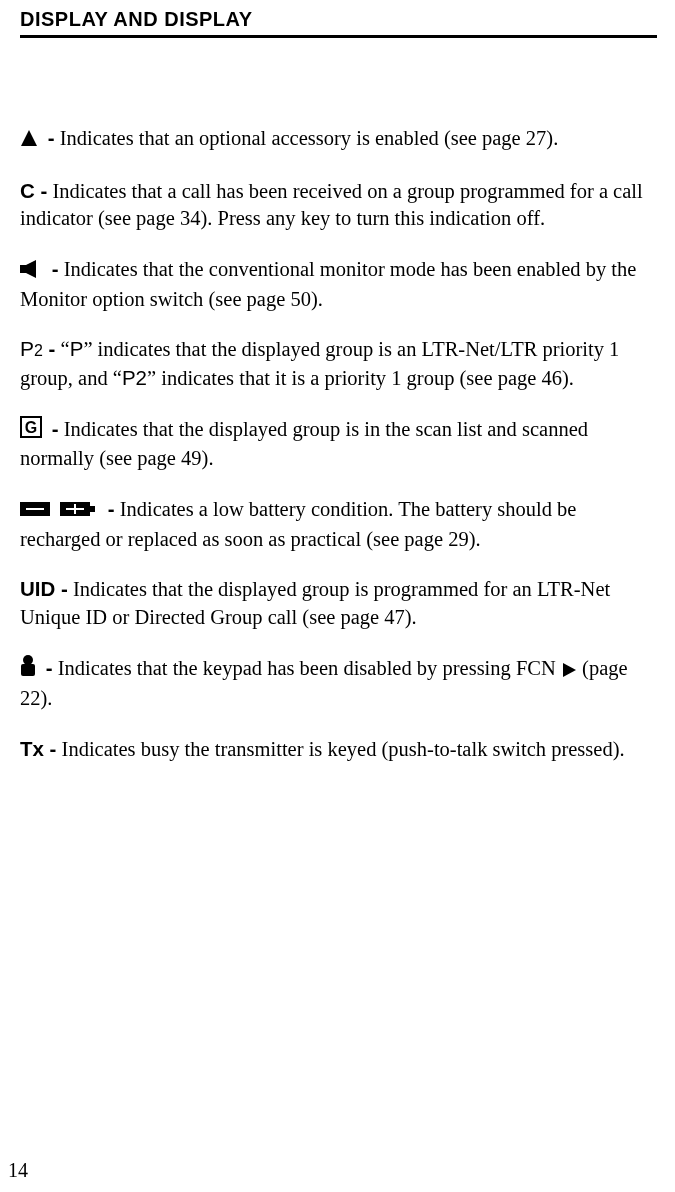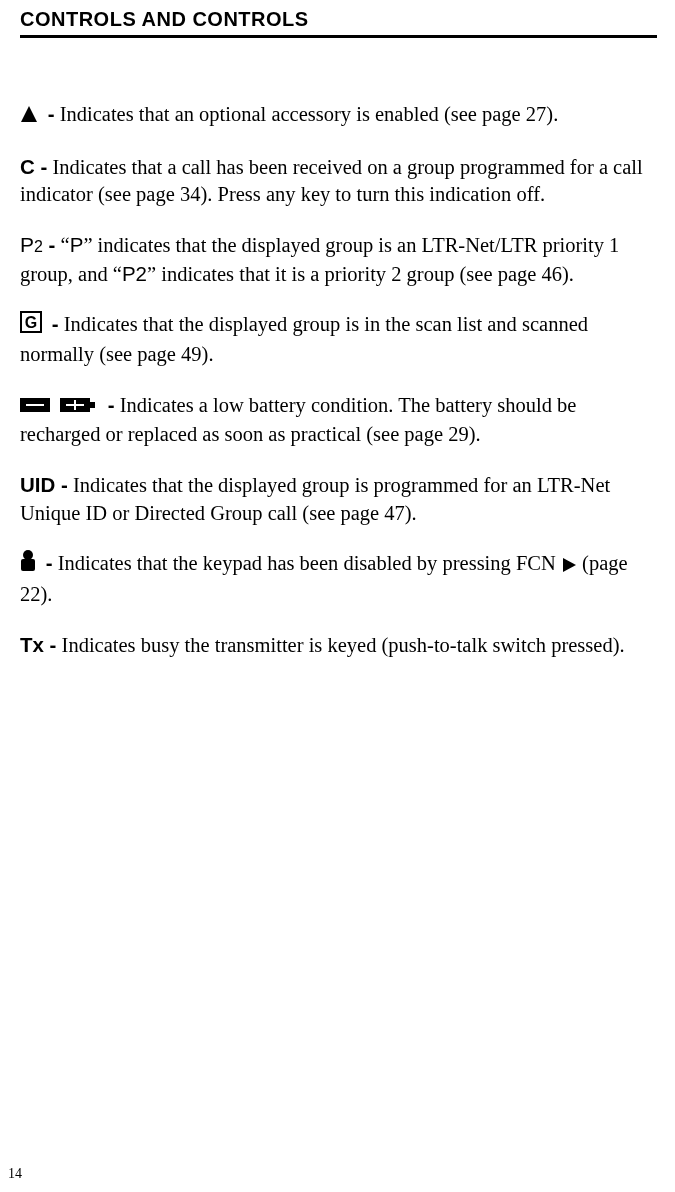--- a/index.html
+++ b/index.html
@@ -1,53 +1,61 @@
 <!DOCTYPE html>
 <html><head>
   <meta charset="utf-8">
   <style>
     * { margin: 0; padding: 0; box-sizing: border-box; }
     html, body { width: 675px; height: 1192px; font-family: "Times New Roman", Times, serif; background: #fff; color: #000; }
     .page { padding: 8px 18px 12px 20px; position: relative; height: 100%; }
     .section-title { font-family: Arial, Helvetica, sans-serif; font-weight: bold; font-size: 20px; letter-spacing: 0.5px; }
     .rule { border: none; border-top: 3px solid #000; margin-top: 4px; }
-    .content { margin-top: 62px; font-size: 20.5px; line-height: 1.35; }
+    .content { margin-top: 86px; font-size: 20.5px; line-height: 1.35; }
     .content p { margin-bottom: 22px; }
     .lead { font-family: Arial, Helvetica, sans-serif; font-weight: bold; }
     .plead { font-family: Arial, Helvetica, sans-serif; font-weight: normal; letter-spacing: 0; }
     .mono-p { font-family: Arial, Helvetica, sans-serif; font-weight: normal; }
-    .pagenum { position: absolute; left: 8px; bottom: 10px; font-family: "Times New Roman", serif; font-size: 14px; }
+    .pagenum { position: absolute; left: 8px; bottom: 10px; font-family: "Times New Roman", serif; font-size: 20px; }
     .icon { display: inline-block; vertical-align: -2px; margin-right: 4px; }
     .inline-icon { vertical-align: -3px; }
     svg { display: inline-block; }
   </style>
 </head>
 <body>
 
 <div class="page">
-  <div class="section-title">CONTROLS AND CONTROLS</div>
+  <div class="section-title">DISPLAY AND DISPLAY</div>
   <hr class="rule">
 
   <div class="content">
 
     <p>
       <span class="icon">
         <svg width="18" height="18" viewBox="0 0 18 18">
             <polygon points="9,1 17,17 1,17" fill="#000"></polygon>
           </svg>
       </span><span class="lead"> -</span><span> Indicates that an optional accessory is enabled (see page 27).</span>
     </p>
 
     <p>
       <span class="lead">C -</span><span> Indicates that a call has been received on a group programmed for a call indicator (see page 34). Press any key to turn this indication off.</span>
     </p>
 
+    <p>
+      <span class="icon">
+        <svg width="22" height="18" viewBox="0 0 22 18">
+            <rect x="0" y="5" width="6" height="8" fill="#000"></rect>
+            <polygon points="6,5 16,0 16,18 6,13" fill="#000"></polygon>
+          </svg>
+      </span><span class="lead"> -</span><span> Indicates that the conventional monitor mode has been enabled by the Monitor option switch (see page 50).</span>
+    </p>
 
     <p>
-      <span class="plead" style="font-size:21px;">P<span style="font-size:16px;">2</span></span><span class="lead"> -</span><span> “</span><span class="mono-p">P</span><span>” indicates that the displayed group is an LTR-Net/LTR priority 1 group, and “</span><span class="mono-p">P2</span><span>” indicates that it is a priority 2 group (see page 46).</span>
+      <span class="plead" style="font-size:21px;">P<span style="font-size:16px;">2</span></span><span class="lead"> -</span><span> “</span><span class="mono-p">P</span><span>” indicates that the displayed group is an LTR-Net/LTR priority 1 group, and “</span><span class="mono-p">P2</span><span>” indicates that it is a priority 1 group (see page 46).</span>
     </p>
 
     <p>
       <span class="icon">
         <svg width="22" height="22" viewBox="0 0 22 22">
             <rect x="1" y="1" width="20" height="20" fill="none" stroke="#000" stroke-width="2"></rect>
             <text x="11" y="17" text-anchor="middle" font-family="Arial, Helvetica, sans-serif" font-weight="bold" font-size="16" fill="#000">G</text>
           </svg>
       </span><span class="lead"> -</span><span> Indicates that the displayed group is in the scan list and scanned normally (see page 49).</span>
     </p>

